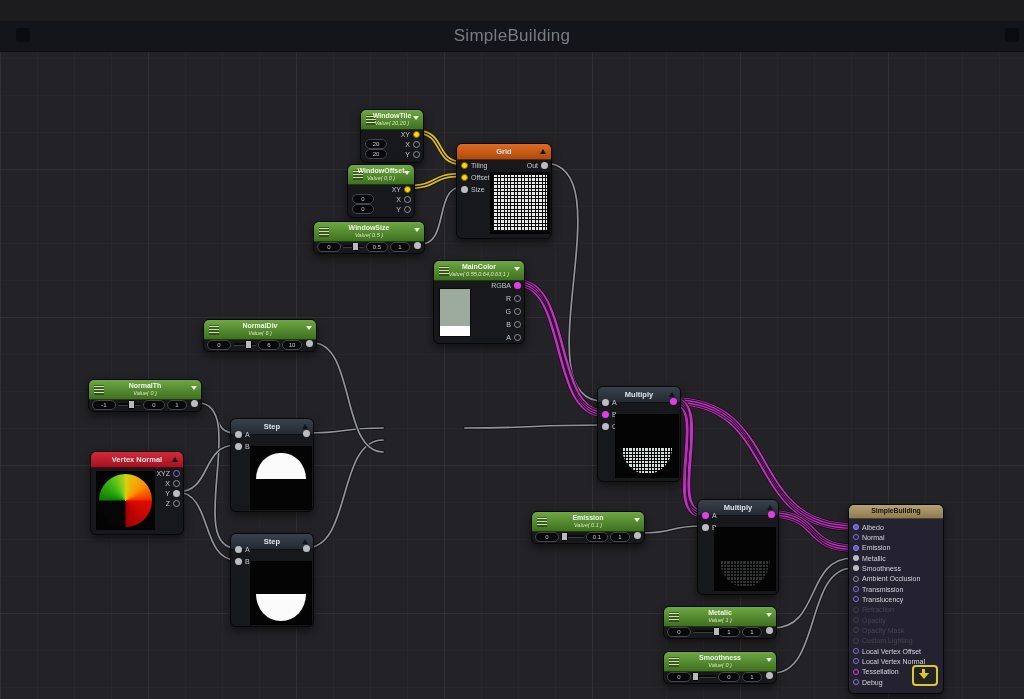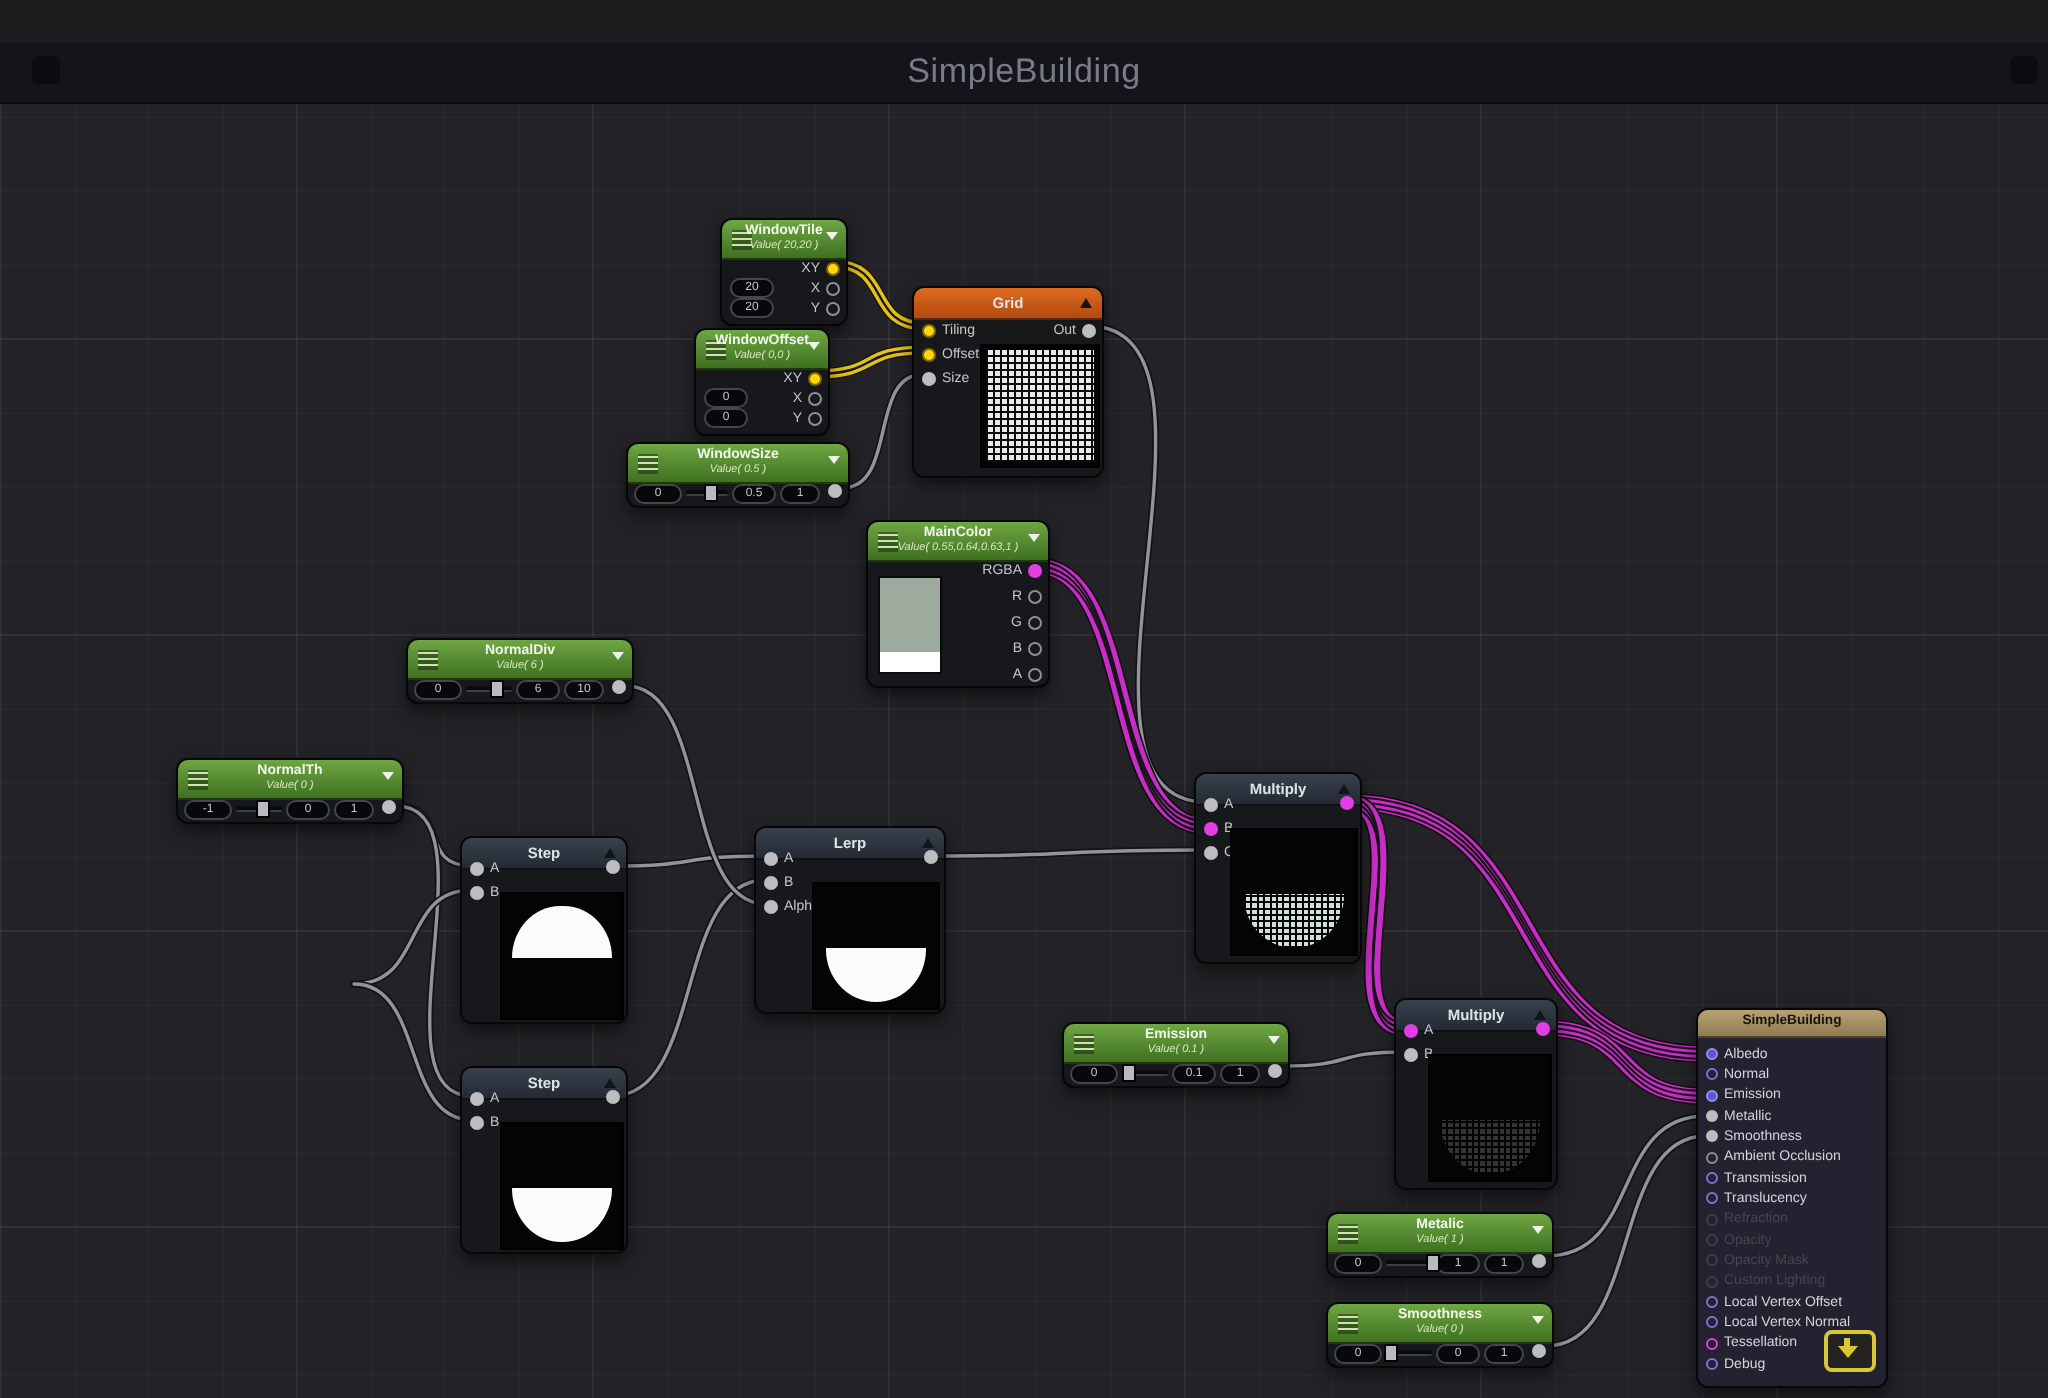--- a/index.html
+++ b/index.html
@@ -321,20 +321,45 @@
       <span class="pill pmin">-1</span>
       <span class="track">
           <i class="handle" style="left:50%"></i>
         </span>
       <span class="pill pval">0</span>
       <span class="pill pmax">1</span>
     </div>
     <span class="pt f-gray outp" style="top:20px"></span>
   </div>
 
+  <div class="node" style="left:90px;top:430px;width:92px;height:82px">
+    <div class="dhdr rhdr">
+      <span class="dtitle">Vertex Normal</span>
+      <span class="dico"></span>
+    </div>
+    <div class="pv" style="left:5px;top:19px;width:57px;height:57px">
+        <i class="sphere"></i>
+      </div>
+    <div class="crow" style="top:17px">
+        <span class="clab">XYZ</span>
+        <span class="pt o-vio"></span>
+      </div>
+    <div class="crow" style="top:27px">
+        <span class="clab">X</span>
+        <span class="pt o-gray"></span>
+      </div>
+    <div class="crow" style="top:37px">
+        <span class="clab">Y</span>
+        <span class="pt f-gray"></span>
+      </div>
+    <div class="crow" style="top:47px">
+        <span class="clab">Z</span>
+        <span class="pt o-gray"></span>
+      </div>
+  </div>
 
   <div class="node" style="left:230px;top:397px;width:82px;height:92px">
     <div class="dhdr">
       <span class="dtitle">Step</span>
       <span class="dico"></span>
     </div>
     <div class="prow" style="top:11px">
         <span class="pt f-gray"></span>
         <span class="dlab">A</span>
       </div>
@@ -360,42 +385,20 @@
     <div class="prow" style="top:23px">
         <span class="pt f-gray"></span>
         <span class="dlab">B</span>
       </div>
     <span class="pt f-gray outp" style="top:11px"></span>
     <div class="pv" style="left:19px;top:27px;width:60px;height:62px">
         <i class="bowl"></i>
       </div>
   </div>
 
-  <div class="node" style="left:377px;top:392px;width:94px;height:92px">
-    <div class="dhdr">
-      <span class="dtitle">Lerp</span>
-      <span class="dico"></span>
-    </div>
-    <div class="prow" style="top:11px">
-        <span class="pt f-gray"></span>
-        <span class="dlab">A</span>
-      </div>
-    <div class="prow" style="top:23px">
-        <span class="pt f-gray"></span>
-        <span class="dlab">B</span>
-      </div>
-    <div class="prow" style="top:35px">
-        <span class="pt f-gray"></span>
-        <span class="dlab">Alpha</span>
-      </div>
-    <span class="pt f-gray outp" style="top:11px"></span>
-    <div class="pv" style="left:28px;top:27px;width:62px;height:62px">
-        <i class="bowl"></i>
-      </div>
-  </div>
 
   <div class="node" style="left:597px;top:365px;width:82px;height:94px">
     <div class="dhdr">
       <span class="dtitle">Multiply</span>
       <span class="dico"></span>
     </div>
     <div class="prow" style="top:11px">
         <span class="pt f-gray"></span>
         <span class="dlab">A</span>
       </div>

